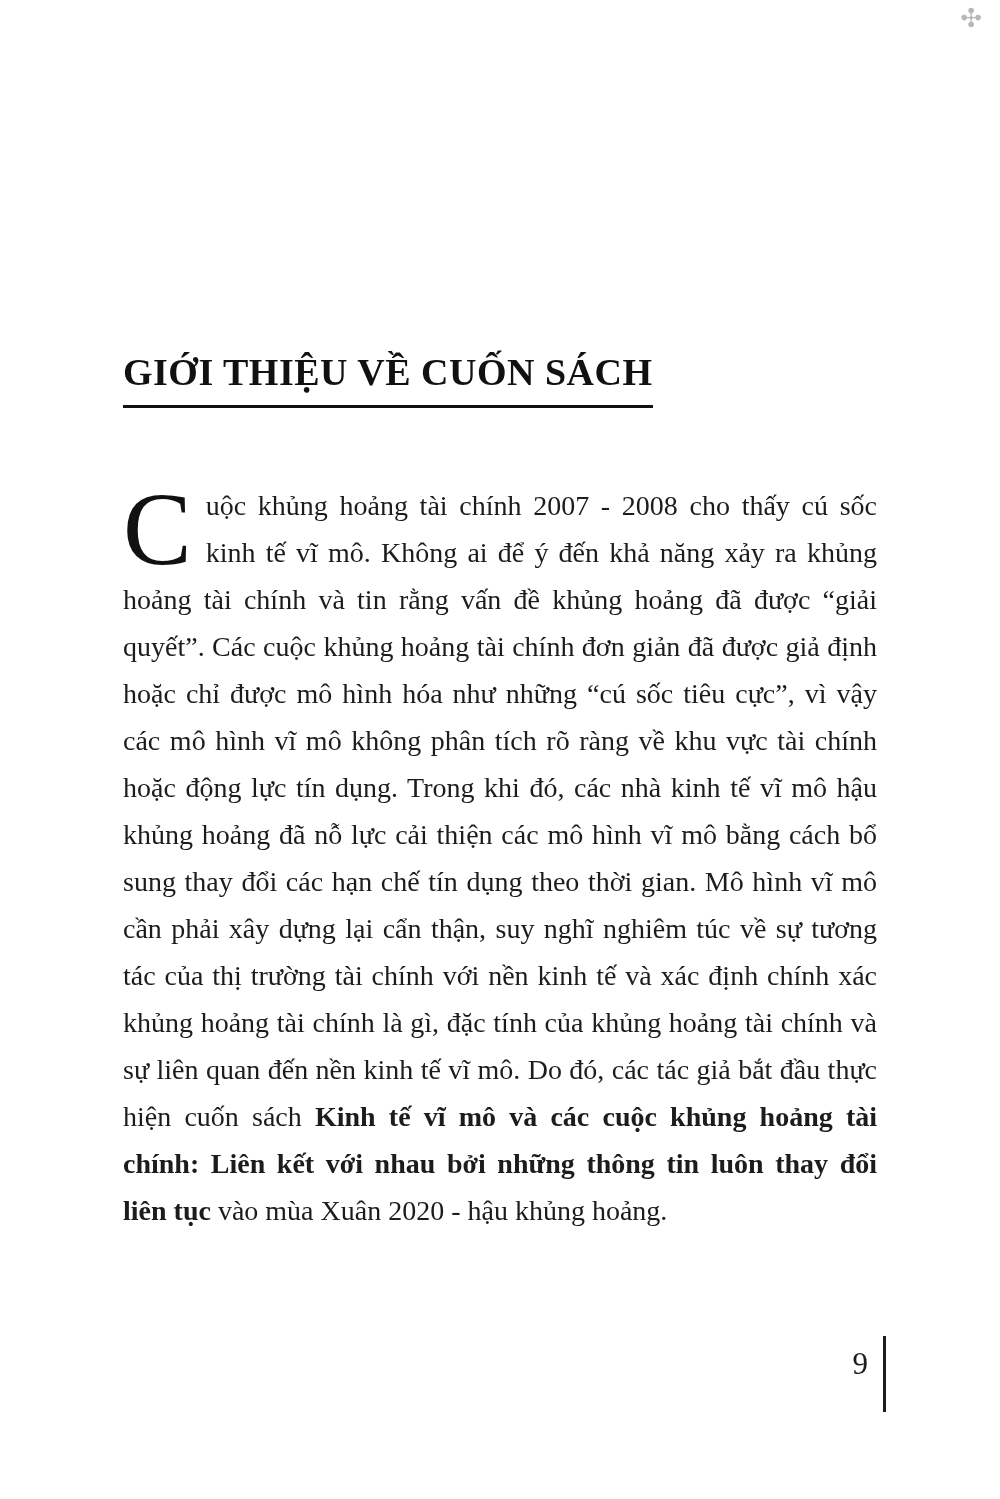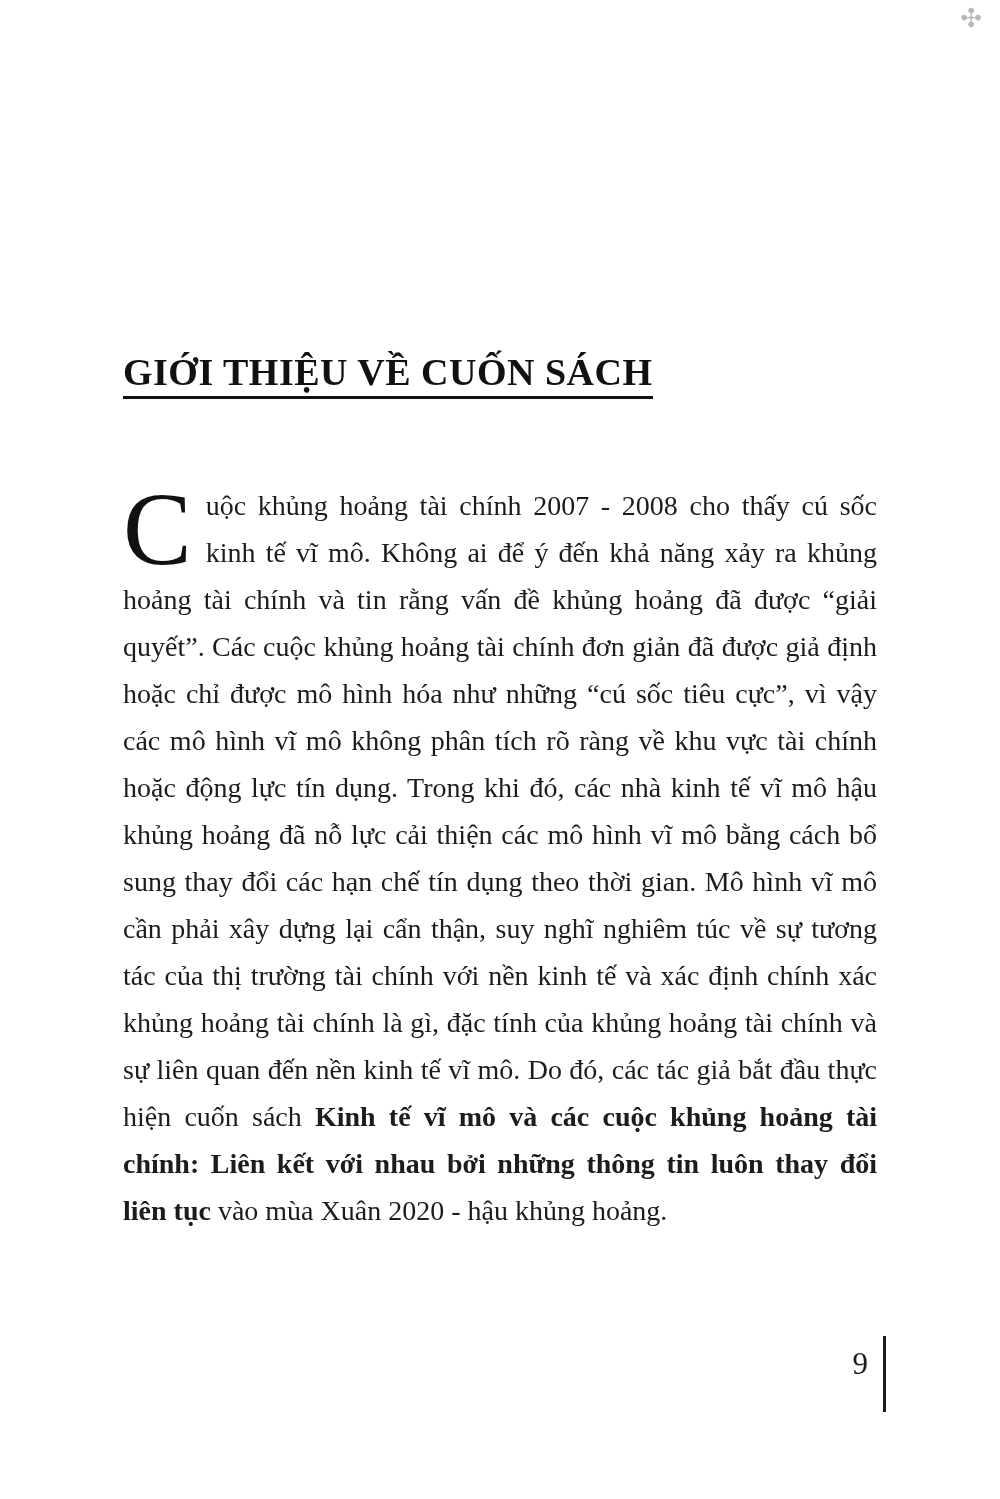--- a/index.html
+++ b/index.html
@@ -28,21 +28,21 @@
     position: absolute;
     top: 350px;
     left: 123px;
   }
   .page-title {
     display: inline-block;
     font-size: 38px;
     font-weight: bold;
     letter-spacing: 0.5px;
     color: #111111;
-    padding-bottom: 2px;
+    padding-bottom: 11px;
     border-bottom: 3px solid #111111;
     white-space: nowrap;
   }
   .content {
     position: absolute;
     top: 482px;
     left: 123px;
     width: 754px;
     font-size: 28px;
     line-height: 47px;

